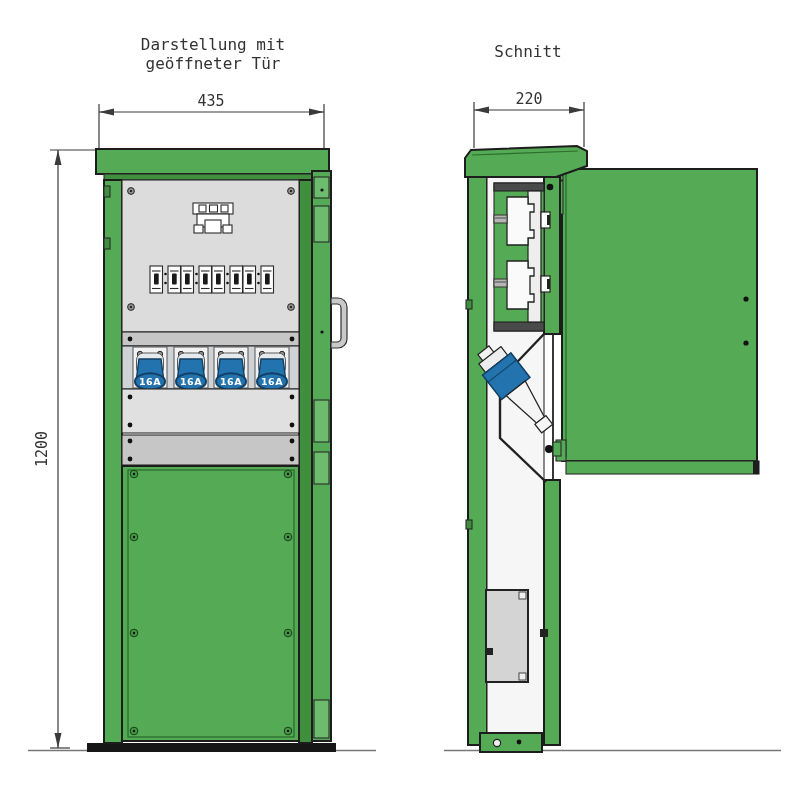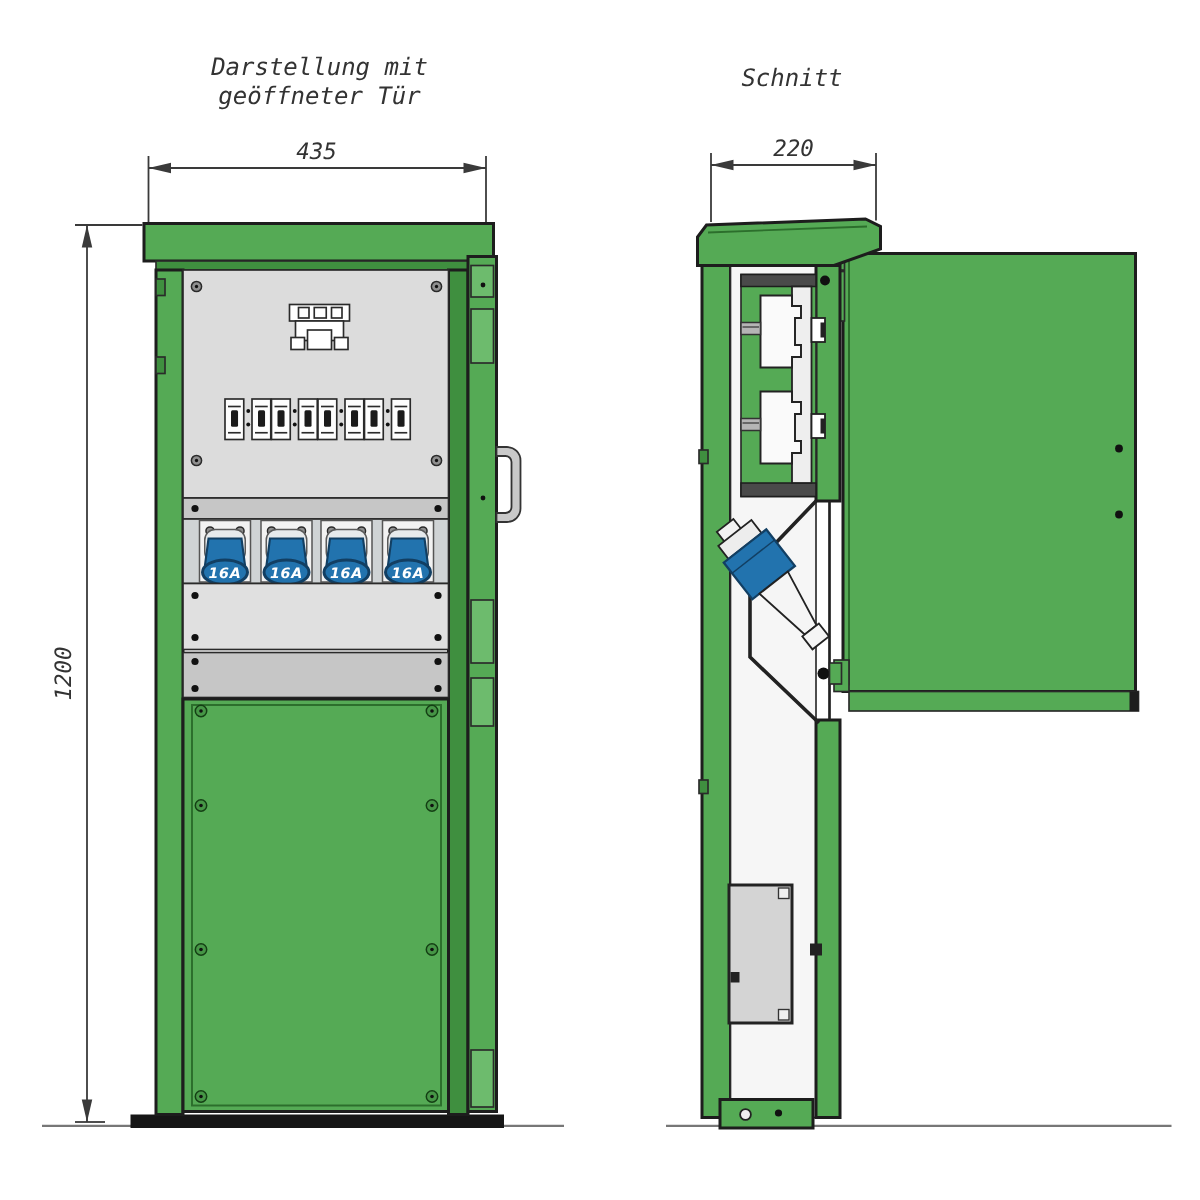--- a/index.html
+++ b/index.html
@@ -1,16 +1,16 @@
 <!DOCTYPE html>
 <html><head>
 <meta charset="utf-8">
 <style>
   html,body{margin:0;padding:0;background:#fff;}
-  .stage{width:800px;height:800px;position:relative;background:#fff;font-family:"DejaVu Sans Mono",monospace;font-style:italic;}
+  .stage{width:800px;height:800px;position:relative;background:#fff;font-family:"DejaVu Sans Mono",monospace;}
   svg{display:block;}
   
   .ol     {stroke:#1d1d1d;stroke-width:2;}
   .ol-thin{stroke:#2a2a2a;stroke-width:1.1;}
   .green      {fill:#55aa55;}
   .green-dark {fill:#3f8f3f;}
   .green-lite {fill:#6dbb6d;}
   .gray-a{fill:#dcdcdc;}
   .gray-b{fill:#c6c6c6;}
   .gray-c{fill:#cfd3d5;}

